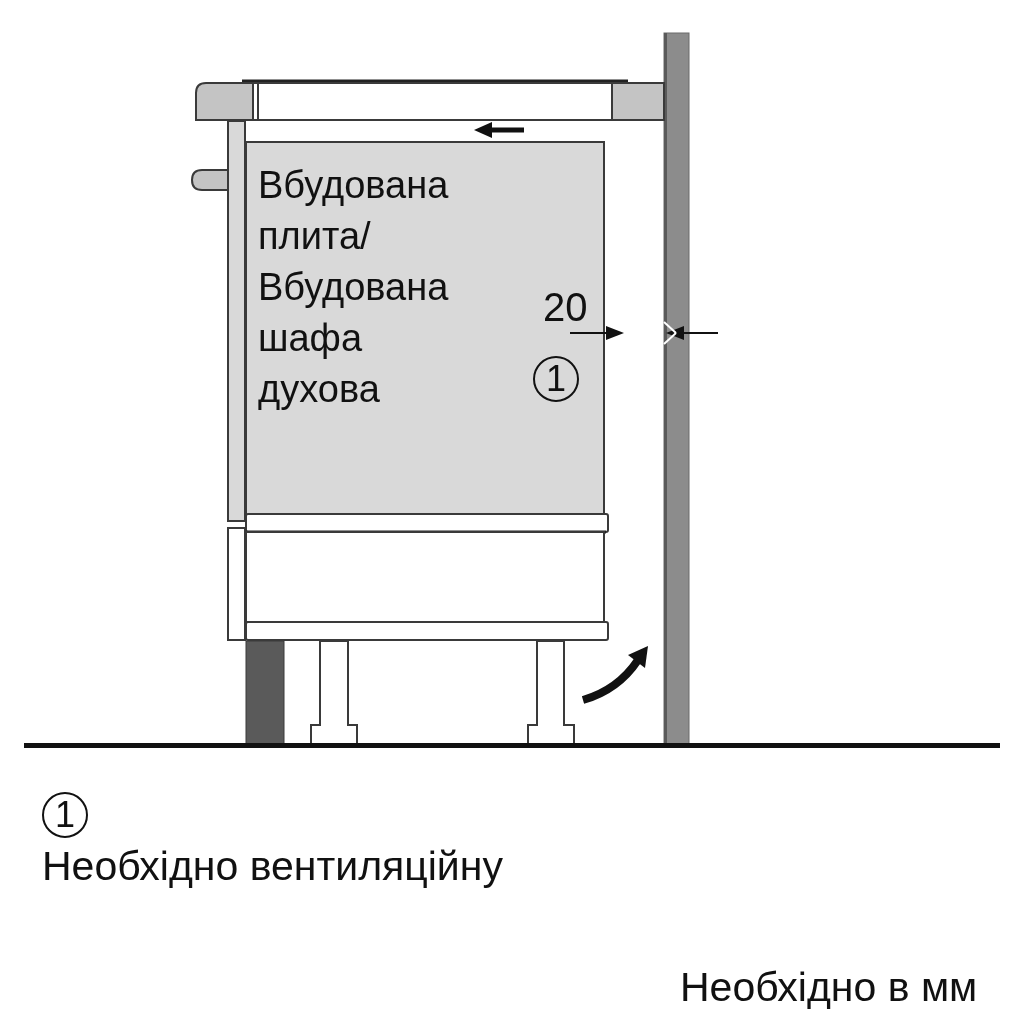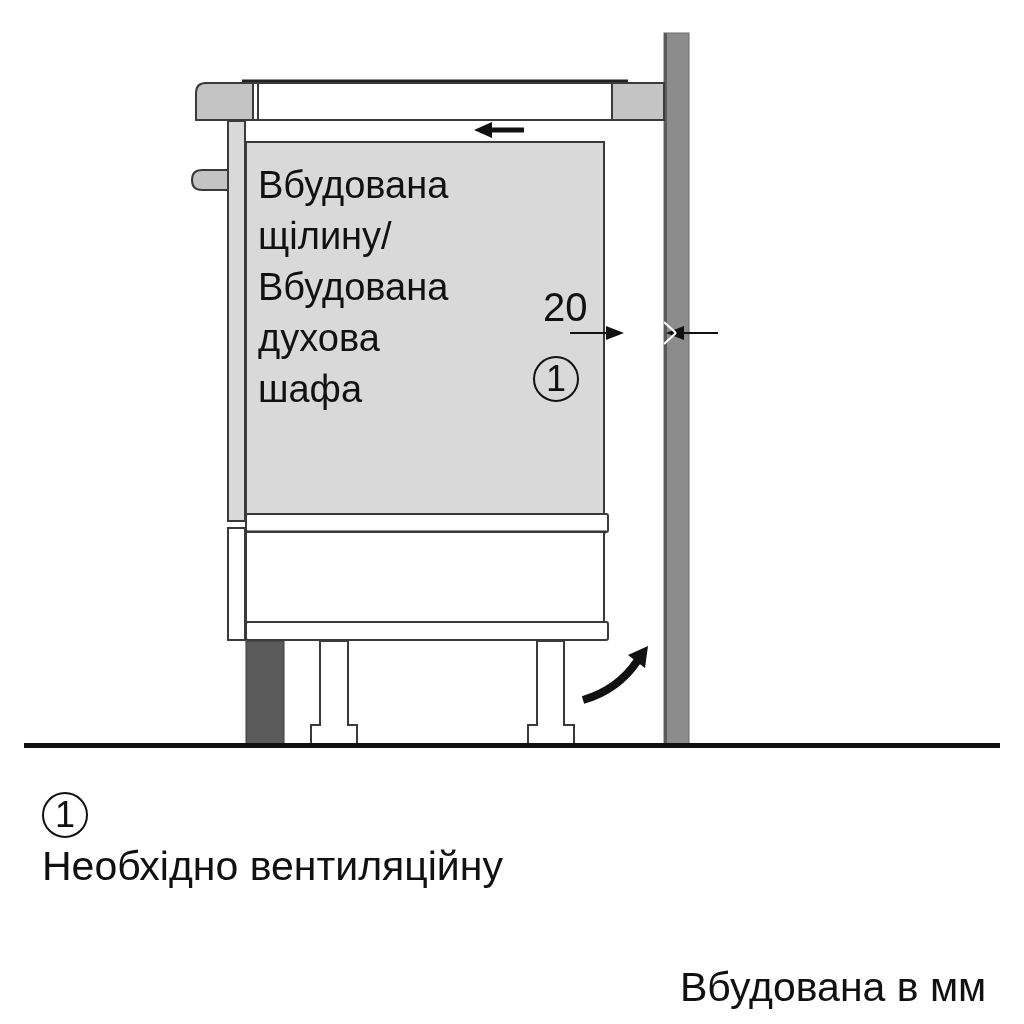--- a/index.html
+++ b/index.html
@@ -74,29 +74,29 @@
     <polygon points="666,333 684,326 684,340" fill="#111"></polygon>
     <line x1="664" y1="322" x2="676" y2="333" stroke="#ffffff" stroke-width="2"></line>
     <line x1="664" y1="344" x2="676" y2="333" stroke="#ffffff" stroke-width="2"></line>
   </g>
 
   <rect x="24" y="743" width="976" height="5" fill="#111111"></rect>
 </svg>
 
 <div class="lbl appliance-label">
   <div>Вбудована</div>
-  <div>щілину/</div>
+  <div>плита/</div>
   <div>Вбудована</div>
+  <div>шафа</div>
   <div>духова</div>
-  <div>шафа</div>
 </div>
 
 <div class="lbl dim-20">20</div>
 
 <div class="circ circ-1">1</div>
 
 <div class="circ circ-2">1</div>
 
 <div class="lbl note">
   <div>Необхідно вентиляційну</div>
 </div>
 
-<div class="lbl units">Вбудована в мм</div>
+<div class="lbl units">Необхідно в мм</div>
 
 </body></html>

